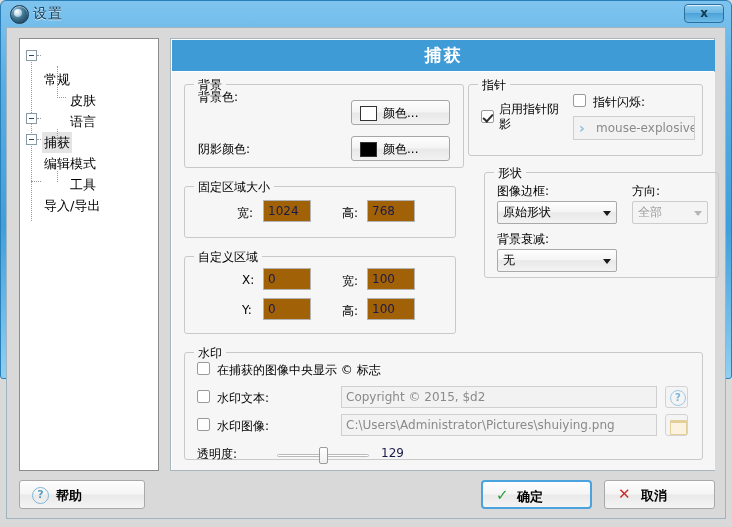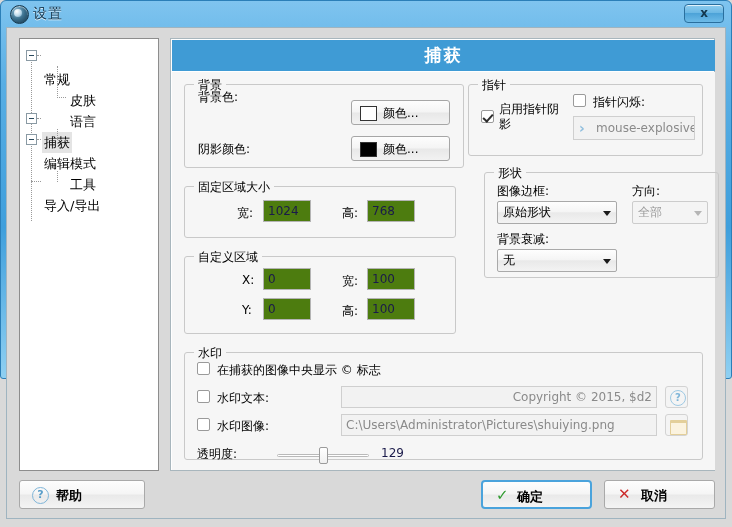--- a/index.html
+++ b/index.html
@@ -124,21 +124,21 @@
     background:linear-gradient(180deg,#fdfdfd 0%,#f4f4f4 48%,#e8e8e8 52%,#f2f2f2 100%);
     font-size:12px;cursor:pointer;padding-left:32px;
   }
   .swatch{
     position:absolute;left:8px;top:5px;width:17px;height:15px;
     box-sizing:border-box;border:1px solid #333;
   }
   .btn .btxt{position:absolute;left:31px;top:4px;}
   .tfield{
     position:absolute;box-sizing:border-box;
-    border:1px solid #b4b4b4;background:#4d7c0f;
+    border:1px solid #b4b4b4;background:#a16207;
     font-size:12px;color:#1a1a4a;
     padding:2px 4px;line-height:16px;
     overflow:hidden;white-space:nowrap;
   }
   .tfield.dis{background:#f2f2f2;color:#8a8a8a;border-color:#cfcfcf;}
   .combo{
     position:absolute;box-sizing:border-box;
     border:1px solid #a9a9a9;border-radius:2px;
     background:linear-gradient(180deg,#fefefe 0%,#f5f5f5 45%,#e9e9e9 52%,#f3f3f3 100%);
     font-size:12px;color:#000;
@@ -325,21 +325,21 @@
         </div>
 
         <div class="group" style="left:12px;top:280px;width:519px;height:108px;">
           <div class="gtitle">水印</div>
 
           <span class="cb" style="left:12px;top:9px;"></span>
           <div class="lab" style="left:32px;top:9px;">在捕获的图像中央显示 © 标志</div>
 
           <span class="cb" style="left:12px;top:37px;"></span>
           <div class="lab" style="left:32px;top:37px;">水印文本:</div>
-          <div class="tfield dis" style="left:156px;top:33px;width:316px;height:22px;text-align:right;">Copyright © 2015, $d2</div>
+          <div class="tfield dis" style="left:156px;top:33px;width:316px;height:22px;">Copyright © 2015, $d2</div>
           <div class="iconbtn" style="left:480px;top:33px;width:23px;height:22px;">
             <span style="position:absolute;left:4px;top:3px;width:14px;height:14px;border:1px solid #9ec9e3;border-radius:50%;color:#7eb5d8;font-size:10px;font-weight:bold;text-align:center;line-height:13px;">?</span>
           </div>
 
           <span class="cb" style="left:12px;top:65px;"></span>
           <div class="lab" style="left:32px;top:65px;">水印图像:</div>
           <div class="tfield dis" style="left:156px;top:61px;width:316px;height:22px;">C:\Users\Administrator\Pictures\shuiying.png</div>
           <div class="iconbtn" style="left:480px;top:61px;width:23px;height:22px;">
             <span style="position:absolute;left:4px;top:5px;width:15px;height:11px;border:1px solid #e3cf9a;border-top-width:3px;border-radius:1px;background:#fbf3df;"></span>
           </div>

